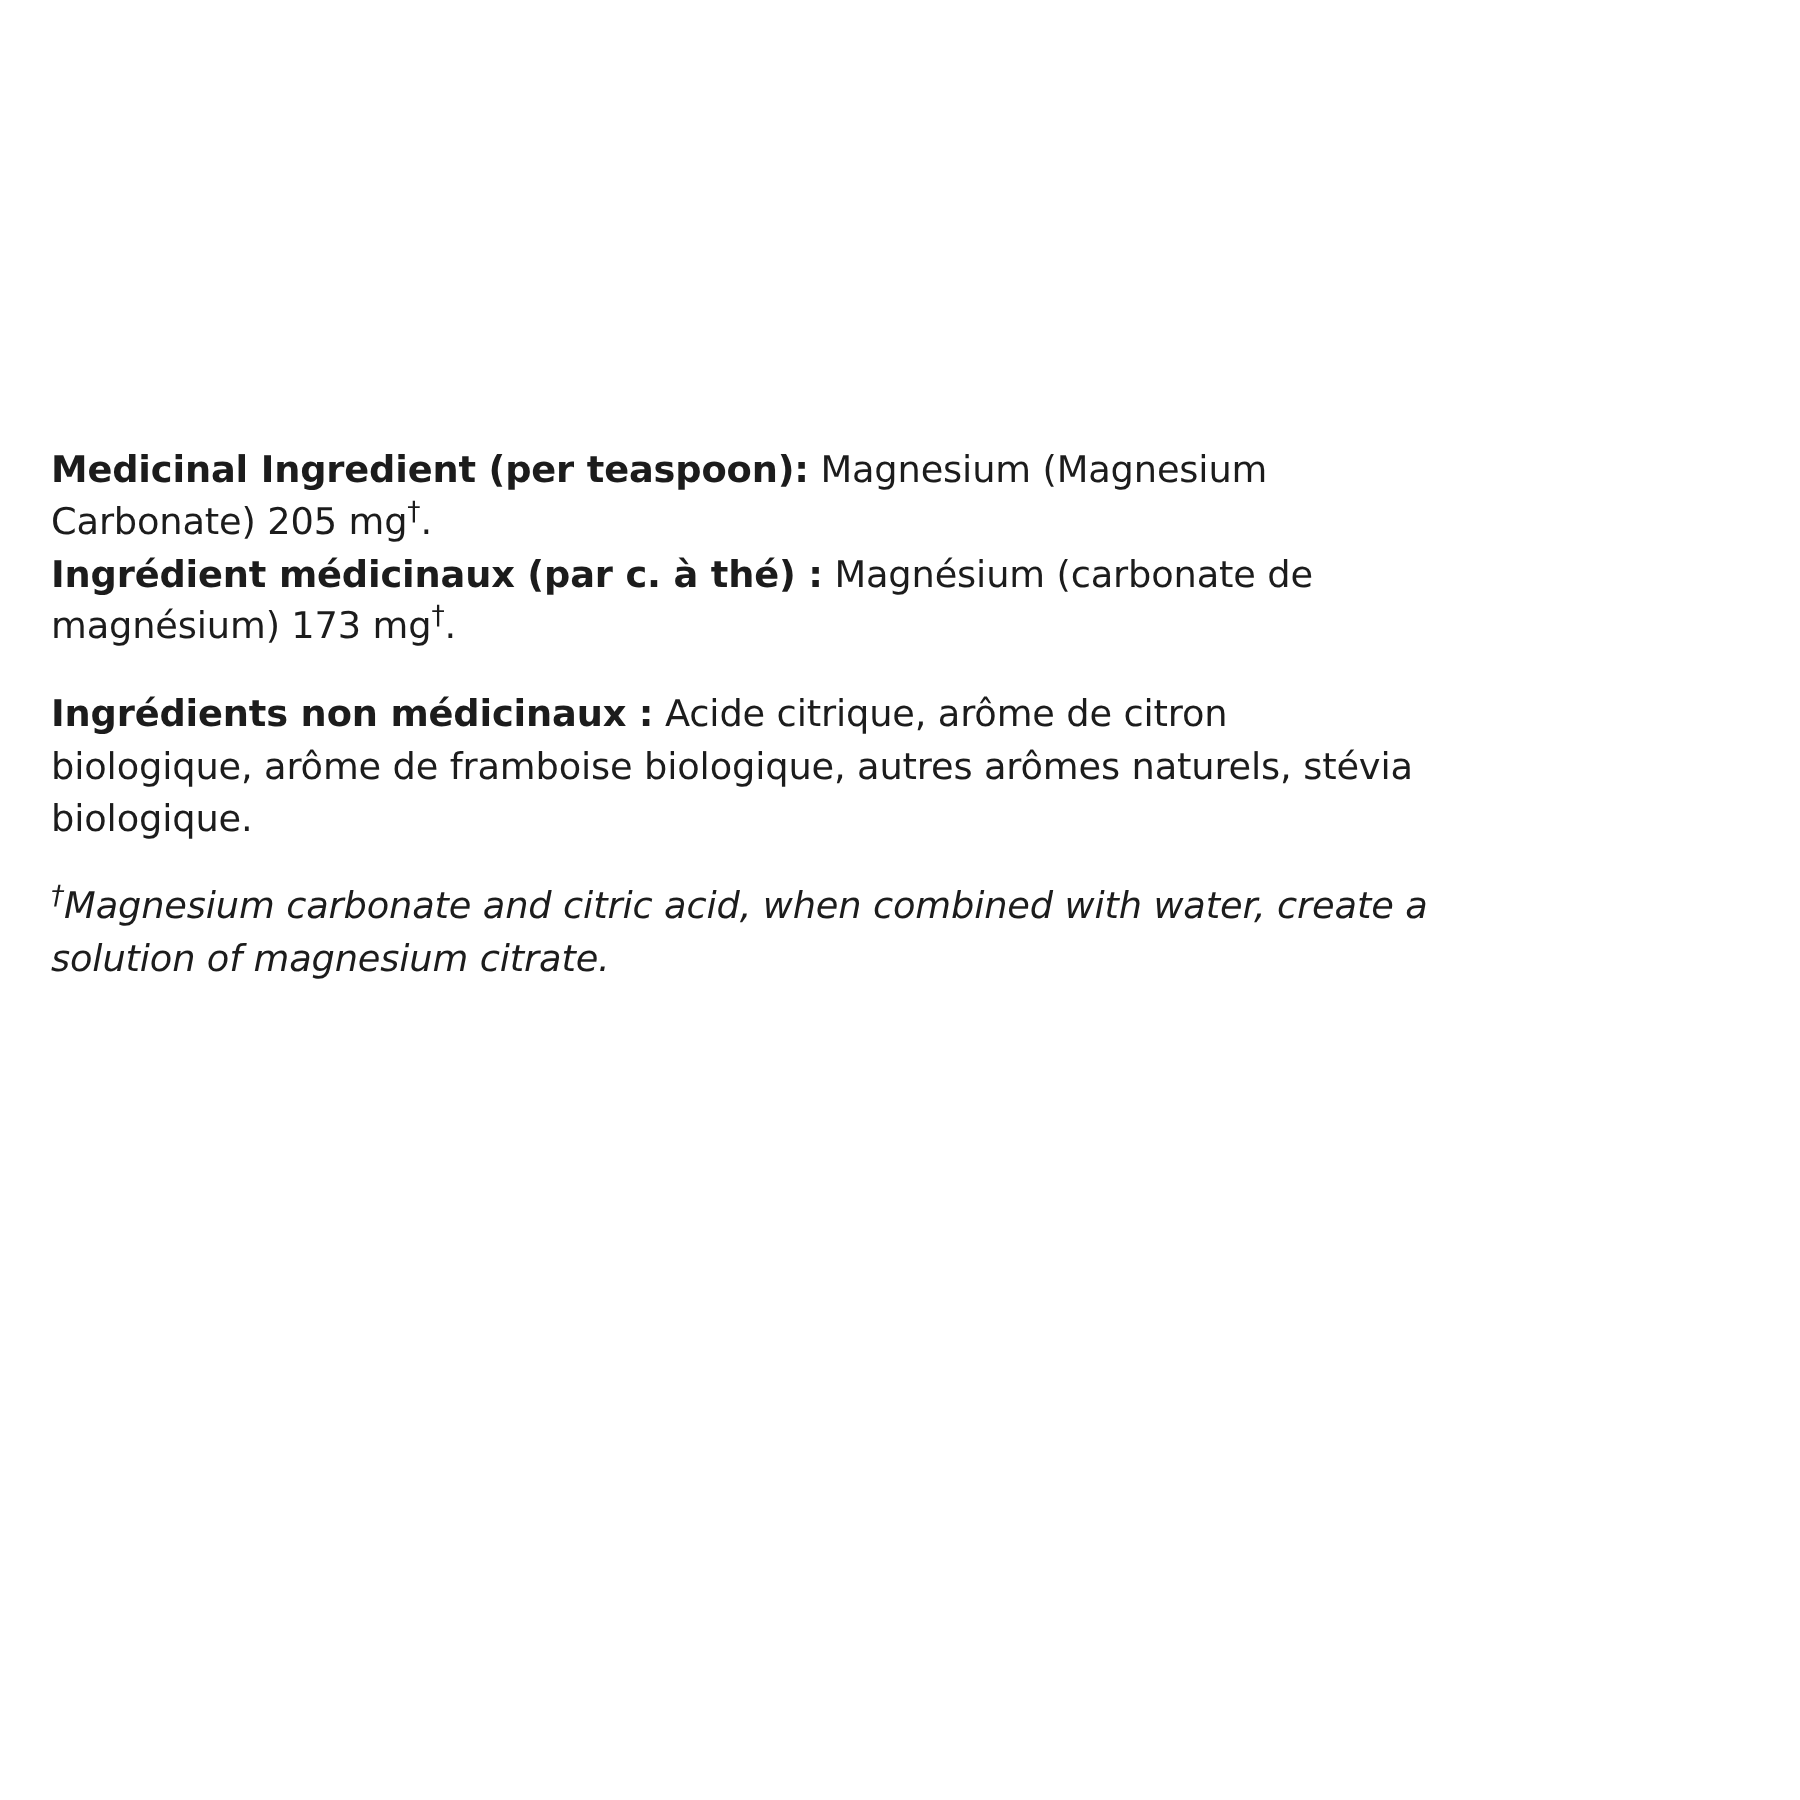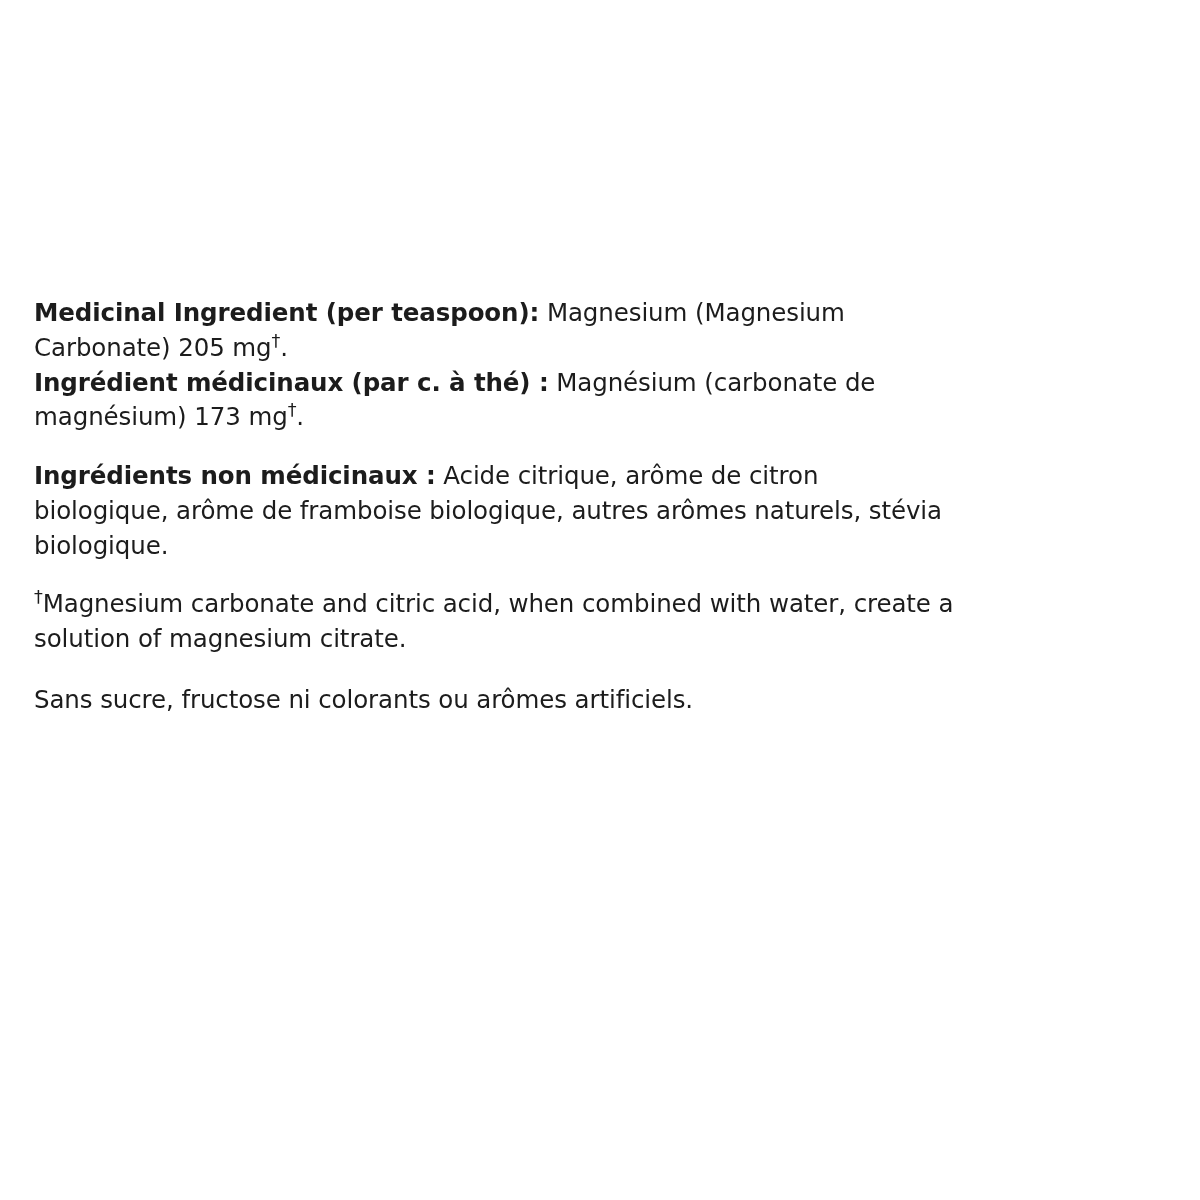--- a/index.html
+++ b/index.html
@@ -38,20 +38,21 @@
     vertical-align: super;
     line-height: 0;
   }
   .dagger-line {
     text-indent: 0;
   }
   .block-gap-small {
     margin-bottom: 24px;
   }
   .block-gap-large {
+    font-style: italic;
   }
 </style>
 </head>
 <body>
 
 <div class="page">
 
   <div class="block block-gap-small">
     <div class="line">
       <span class="lead">Medicinal Ingredient (per teaspoon):</span><span> Magnesium (Magnesium Carbonate) 205 mg</span><span class="sup">†</span><span>.</span>
@@ -67,16 +68,15 @@
     </div>
   </div>
 
   <div class="block block-gap-large">
     <div class="line dagger-line">
       <span class="sup">†</span><span>Magnesium carbonate and citric acid, when combined with water, create a solution of magnesium citrate.</span>
     </div>
   </div>
 
   <div class="block">
-    <div class="line">Sans sucre, fructose ni colorants ou arômes artificiels.</div>
   </div>
 
 </div>
 
 </body></html>

